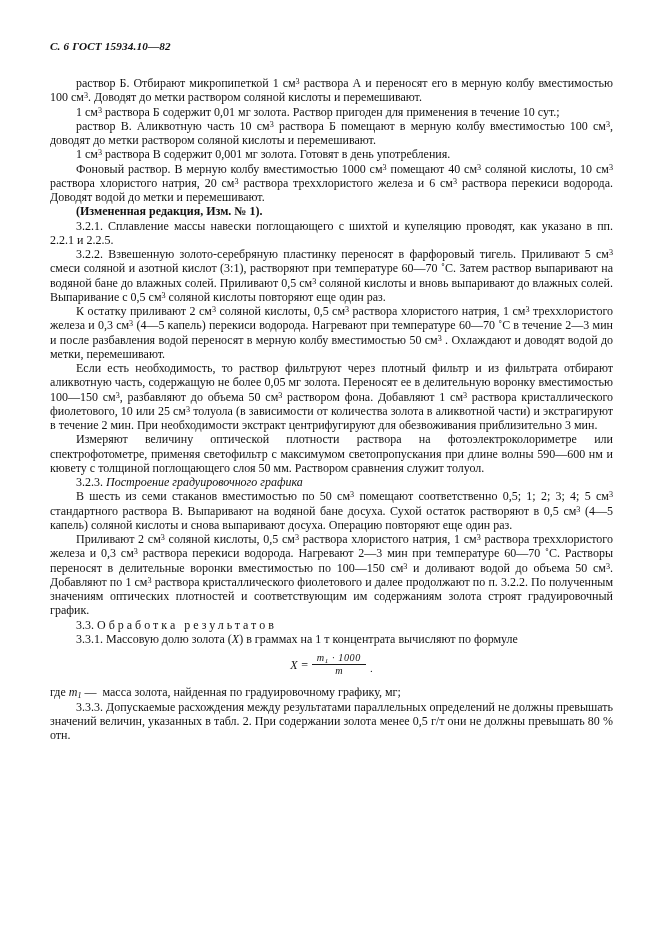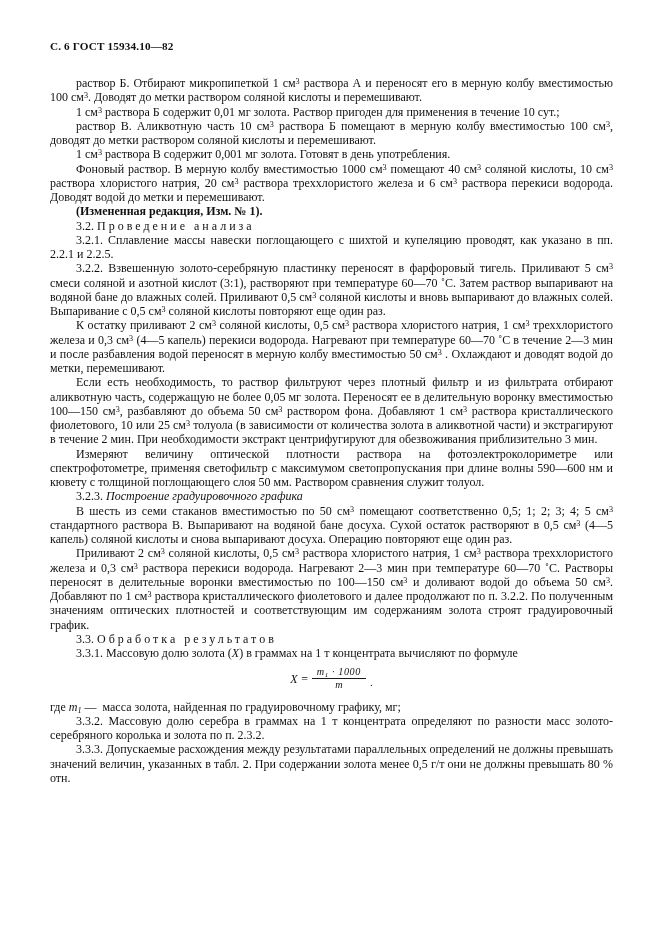--- a/index.html
+++ b/index.html
@@ -25,20 +25,21 @@
   }
   .page-header {
     position: absolute;
     top: 40px;
     left: 50px;
     right: 40px;
     font-size: 11.2px;
     font-weight: bold;
     letter-spacing: 0.15px;
     white-space: nowrap;
+    font-style: italic;
   }
   .body-col {
     position: absolute;
     top: 76px;
     left: 50px;
     width: 563px;
   }
   p {
     margin: 0;
     font-size: 12px;
@@ -137,21 +138,20 @@
     <p class="ind lastline-left">1 см<sup>3</sup> раствора Б содержит 0,01 мг золота. Раствор пригоден для применения в течение 10 сут.;</p>
 
     <p class="ind">раствор В. Аликвотную часть 10 см<sup>3</sup> раствора Б помещают в мерную колбу вместимостью 100 см<sup>3</sup>, доводят до метки раствором соляной кислоты и перемешивают.</p>
 
     <p class="ind lastline-left">1 см<sup>3</sup> раствора В содержит 0,001 мг золота. Готовят в день употребления.</p>
 
     <p class="ind">Фоновый раствор. В мерную колбу вместимостью 1000 см<sup>3</sup> помещают 40 см<sup>3</sup> соляной кислоты, 10 см<sup>3</sup> раствора хлористого натрия, 20 см<sup>3</sup> раствора треххлористого железа и 6 см<sup>3</sup> раствора перекиси водорода. Доводят водой до метки и перемешивают.</p>
 
     <p class="ind lastline-left bold">(Измененная редакция, Изм. № 1).</p>
 
-    <p class="sect-head"><span>3.2.</span>&nbsp;<span class="spaced">Проведение анализа</span></p>
 
     <p class="ind">3.2.1. Сплавление массы навески поглощающего с шихтой и купеляцию проводят, как указано в пп. 2.2.1 и 2.2.5.</p>
 
     <p class="ind">3.2.2. Взвешенную золото-серебряную пластинку переносят в фарфоровый тигель. Приливают 5 см<sup>3</sup> смеси соляной и азотной кислот (3:1), растворяют при температуре 60—70 ˚С. Затем раствор выпаривают на водяной бане до влажных солей. Приливают 0,5 см<sup>3</sup> соляной кислоты и вновь выпаривают до влажных солей. Выпаривание с 0,5 см<sup>3</sup> соляной кислоты повторяют еще один раз.</p>
 
     <p class="ind">К остатку приливают 2 см<sup>3</sup> соляной кислоты, 0,5 см<sup>3</sup> раствора хлористого натрия, 1 см<sup>3</sup> треххлористого железа и 0,3 см<sup>3</sup> (4—5 капель) перекиси водорода. Нагревают при температуре 60—70 ˚С в течение 2—3 мин и после разбавления водой переносят в мерную колбу вместимостью 50 см<sup>3</sup> . Охлаждают и доводят водой до метки, перемешивают.</p>
 
     <p class="ind">Если есть необходимость, то раствор фильтруют через плотный фильтр и из фильтрата отбирают аликвотную часть, содержащую не более 0,05 мг золота. Переносят ее в делительную воронку вместимостью 100—150 см<sup>3</sup>, разбавляют до объема 50 см<sup>3</sup> раствором фона. Добавляют 1 см<sup>3</sup> раствора кристаллического фиолетового, 10 или 25 см<sup>3</sup> толуола (в зависимости от количества золота в аликвотной части) и экстрагируют в течение 2 мин. При необходимости экстракт центрифугируют для обезвоживания приблизительно 3 мин.</p>
 
     <p class="ind">Измеряют величину оптической плотности раствора на фотоэлектроколориметре или спектрофотометре, применяя светофильтр с максимумом светопропускания при длине волны 590—600 нм и кювету с толщиной поглощающего слоя 50 мм. Раствором сравнения служит толуол.</p>
@@ -168,19 +168,18 @@
 
     <div class="formula-wrap">
       <span class="formula">
         <span class="lhs"><span>X</span> <span>=</span></span><span class="frac"><span class="num"><span>m</span><sub>1</sub> <span>·</span> <span>1000</span></span><span class="den">m</span></span><span class="tail">.</span>
       </span>
     </div>
 
     <p class="noind lastline-left">где <span class="ital">m<sub>1</sub></span> —&nbsp; масса золота, найденная по градуировочному графику, мг;</p>
 
 
-    <p class="ind">3.3.2. Массовую долю серебра в граммах на 1 т концентрата определяют по разности масс золото-серебряного королька и золота по п. 2.3.2.</p>
 
     <p class="ind lastline-left">3.3.3. Допускаемые расхождения между результатами параллельных определений не должны превышать значений величин, указанных в табл. 2. При содержании золота менее 0,5 г/т они не должны превышать 80 % отн.</p>
 
 
   </div>
 </div>
 
 </body></html>

